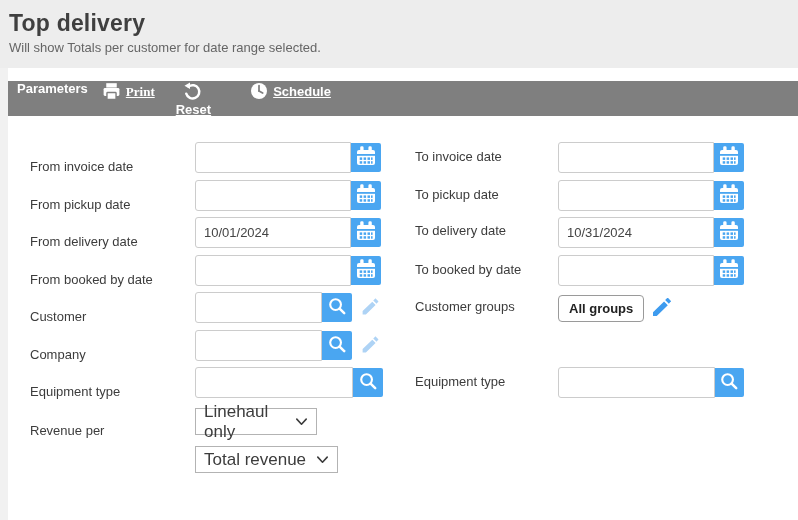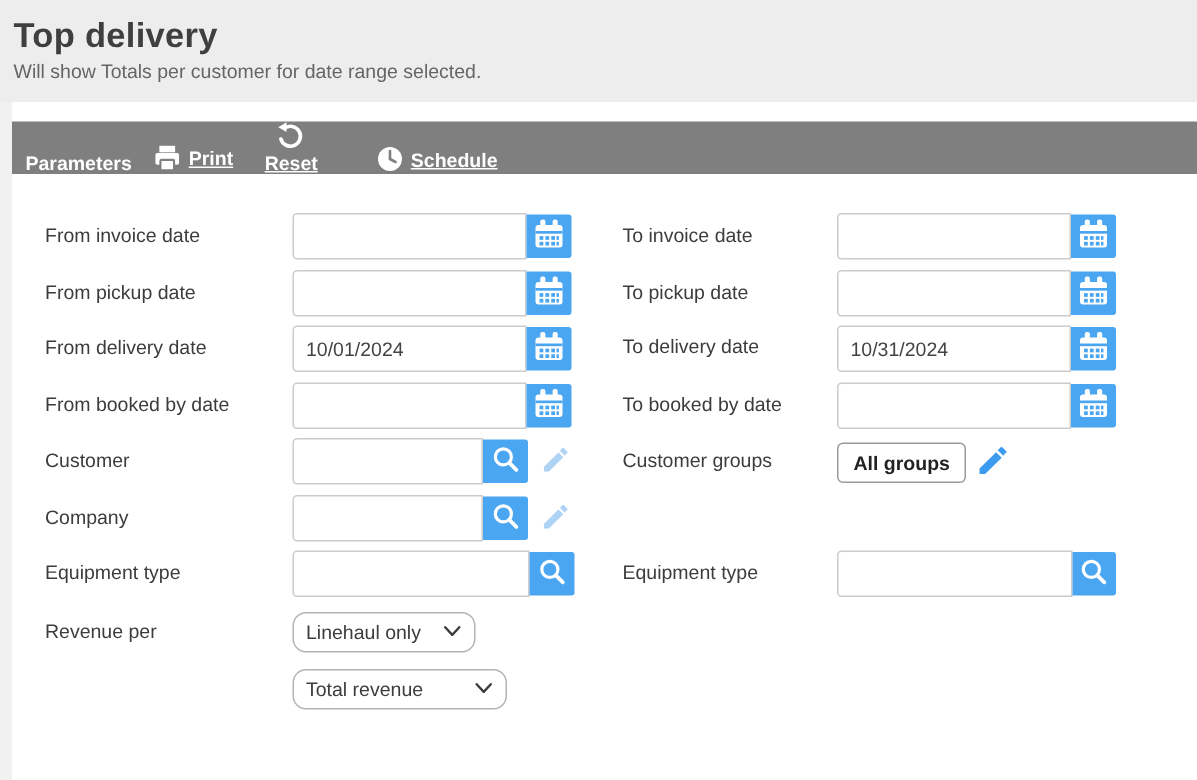--- a/index.html
+++ b/index.html
@@ -27,33 +27,33 @@
     font-size: 13px; color: #656565; margin-top: 3px;
   }
   
   .content {
     position: absolute; left: 8px; top: 68px; width: 790px; height: 452px;
     background: #ffffff;
   }
   
   .toolbar {
     position: absolute; left: 0; top: 13px; width: 790px; height: 35px;
-    background: #7f7f7f; display: flex; align-items: flex-end; padding-left: 9px;
+    background: #7f7f7f; display: flex; align-items: flex-start; padding-left: 9px;
   }
   .toolbar, .toolbar a { color: #ffffff; font-size: 13px; font-weight: 700; }
   .toolbar .tb-group { display: flex; align-items: center; cursor: pointer; }
   .toolbar .tb-label { text-decoration: underline; margin-left: 4px; }
   .tb-params { margin-right: 13px; }
-  .tb-print { margin-right: 17px; }
+  .tb-print { margin-right: 17px; font-family: Liberation Serif, serif; }
   .tb-reset { margin-right: 38px; flex-direction: column; }
   .tb-icon { display: inline-flex; }
   
   .row { position: absolute; display: flex; align-items: center; height: 29px; }
   .flabel { font-size: 13px; color: #3c3c3c; }
-  .l-label { position: absolute; left: 22px; width: 160px; }
+  .l-label { position: absolute; left: 22px; width: 160px; margin-top: 10px; }
   .r-label { position: absolute; left: 387px; width: 158px; margin-left: 20px; }
   .txt {
     height: 31px; border: 1px solid #cccccc; border-radius: 3px;
     font-family: "Liberation Sans", sans-serif;
     font-size: 13px; color: #444444; padding: 0 8px; outline: none;
     background: #ffffff;
   }
   .txt.date { width: 156px; border-top-right-radius: 0; border-bottom-right-radius: 0; }
   .txt.lookup-sm { width: 127px; border-top-right-radius: 0; border-bottom-right-radius: 0; }
   .txt.lookup-lg { width: 158px; border-top-right-radius: 0; border-bottom-right-radius: 0; }
@@ -67,23 +67,23 @@
     background: transparent; border: none; padding: 0; margin-left: 8px;
     display: inline-flex; align-items: center; cursor: pointer;
   }
   .groups-btn {
     background: #ffffff; border: 1px solid #9a9a9a; border-radius: 4px;
     font-family: "Liberation Sans", sans-serif;
     font-size: 13px; font-weight: 700; color: #222222;
     padding: 5px 10px; height: 27px; cursor: pointer; display: inline-flex; align-items: center;
   }
   .selectbox {
-    height: 27px; border: 1px solid #b3b3b3; border-radius: 9px; background: #ffffff;
+    height: 27px; border: 1px solid #b3b3b3; border-radius: 0; background: #ffffff;
     display: inline-flex; align-items: center; justify-content: space-between;
-    font-size: 13px; color: #3c3c3c; padding: 0 7px 0 8px; cursor: pointer;
+    font-size: 17px; color: #3c3c3c; padding: 0 7px 0 8px; cursor: pointer;
   }
   .sel-revenue { width: 122px; }
   .sel-order { width: 143px; }
 </style>
 </head>
 <body>
 
 <svg width="0" height="0" style="position:absolute">
   <defs>
     <g id="cal">

